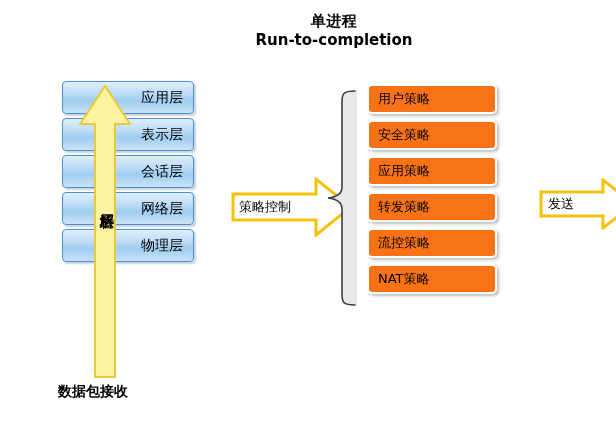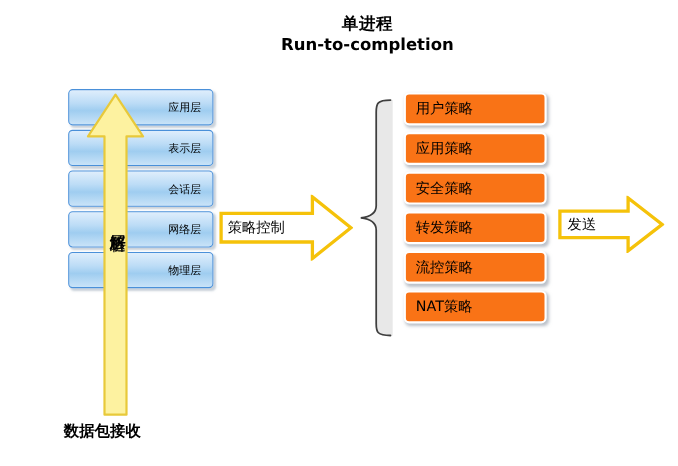--- a/index.html
+++ b/index.html
@@ -62,21 +62,21 @@
                 #9fcdf0 60%,
                 #c9e3f8 100%);
     box-shadow: 2px 2px 2px rgba(120,140,160,0.40);
     box-sizing: border-box;
   }
   .osi-label {
     position: absolute;
     right: 10px;
     top: 50%;
     transform: translateY(-50%);
-    font-size: 10px;
+    font-size: 14px;
     color: #000000;
     white-space: nowrap;
     margin-left: 45px;
   }
 
   
   .v-arrow {
     position: absolute;
     left: 78px;
     top: 84px;
@@ -106,20 +106,21 @@
     top: 383px;
     font-size: 14px;
     font-weight: bold;
     color: #000000;
     white-space: nowrap;
   }
 
   
   .h-arrow {
     position: absolute;
+    margin-left: 32px;
   }
   .h-arrow svg { display: block; }
   .h-arrow-text {
     position: absolute;
     top: 50%;
     transform: translateY(-50%);
     font-size: 13px;
     color: #000000;
     white-space: nowrap;
   }
@@ -215,24 +216,24 @@
       <path d="M30,3 C18,3 17,6 17,14 L17,99 C17,106 12,109 3,110 C12,111 17,114 17,121 L17,206 C17,214 18,217 30,217 L32,217 L32,3 Z" fill="#e8e8e8" stroke="none"></path>
       <path d="M30,3 C18,3 17,6 17,14 L17,99 C17,106 12,109 3,110 C12,111 17,114 17,121 L17,206 C17,214 18,217 30,217" fill="none" stroke="#3f3f3f" stroke-width="1.6" stroke-linecap="round"></path>
     </svg>
   </div>
 
   <div class="policy-stack">
     <div class="policy-box">
       <span class="policy-label">用户策略</span>
     </div>
     <div class="policy-box">
+      <span class="policy-label">安全策略</span>
+    </div>
+    <div class="policy-box">
       <span class="policy-label">应用策略</span>
-    </div>
-    <div class="policy-box">
-      <span class="policy-label">安全策略</span>
     </div>
     <div class="policy-box">
       <span class="policy-label">转发策略</span>
     </div>
     <div class="policy-box">
       <span class="policy-label">流控策略</span>
     </div>
     <div class="policy-box">
       <span class="policy-label">NAT策略</span>
     </div>

